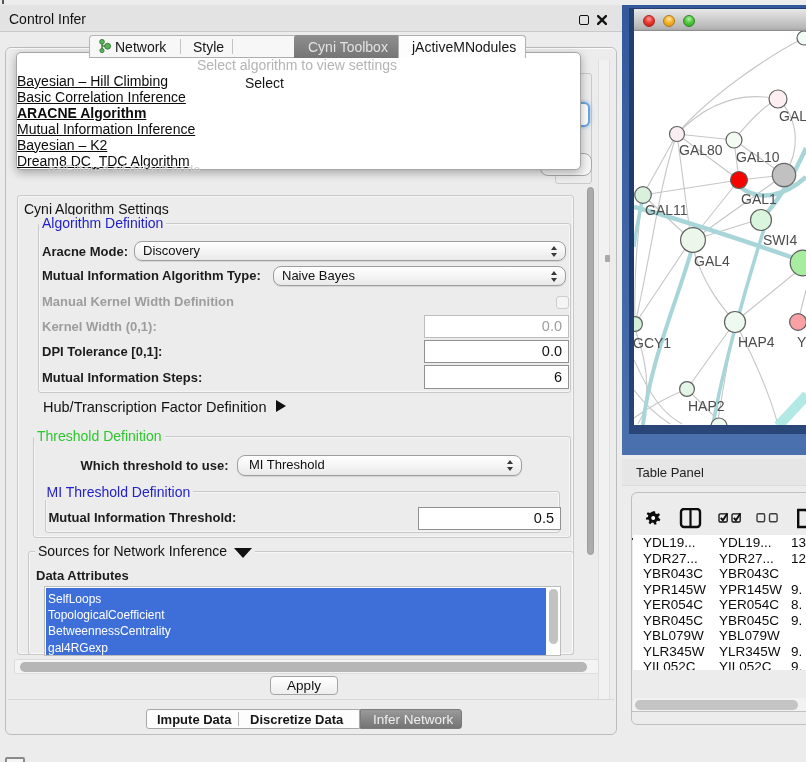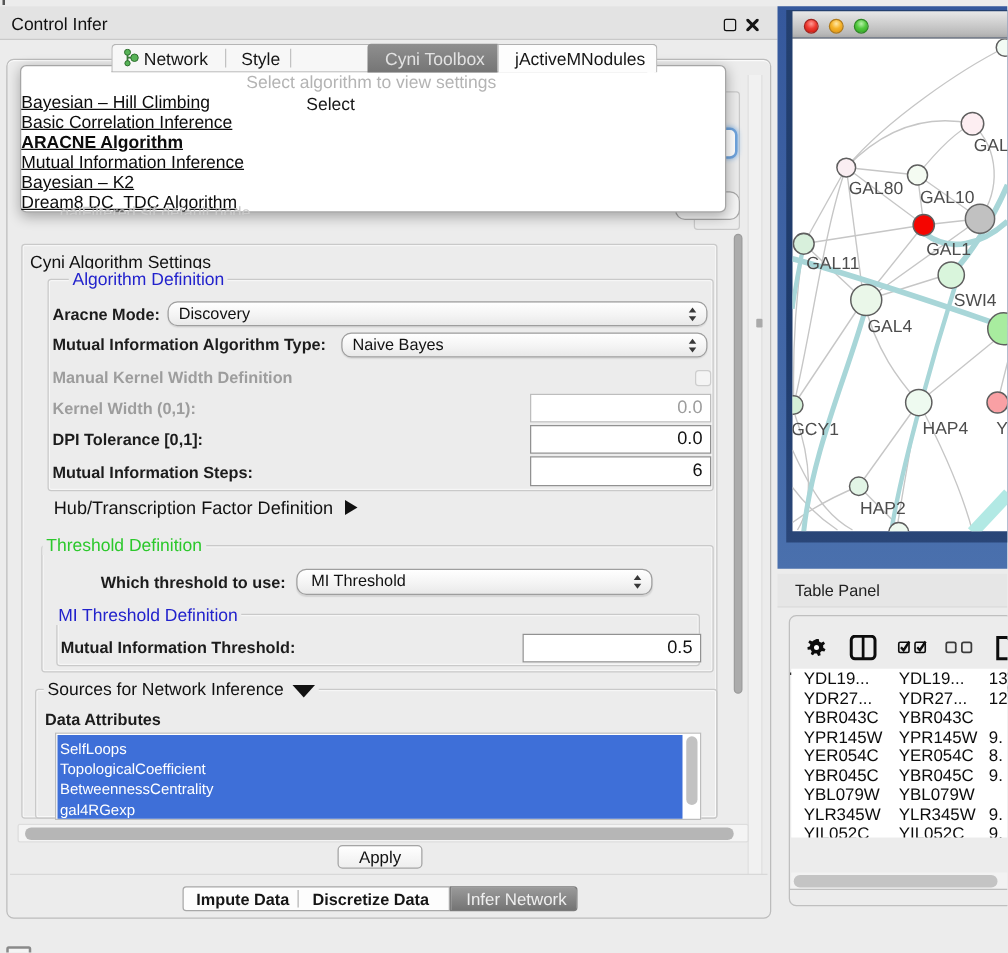--- a/index.html
+++ b/index.html
@@ -54,21 +54,21 @@
 <div class="abs" style="left:555px;top:73px;width:37px;height:111px;border:1px solid #c9c9c9;border-radius:3px;"></div>
 <div class="abs" style="left:540px;top:102px;width:50px;height:25px;background:#fff;border:2px solid #6fa3dc;border-radius:6px;box-shadow:0 0 4px #85b4e4;"></div>
 <div class="abs" style="left:540px;top:153px;width:52px;height:23px;background:#f5f5f5;border:1px solid #a8a8a8;border-radius:8px;"></div>
 
 <div class="abs" style="left:598px;top:60px;width:12px;height:640px;background:#f1f1f1;border-left:1px solid #dedede;border-right:1px solid #dedede;"></div>
 
 <div class="groupbox" style="left:17px;top:195px;width:557px;height:460px;"></div>
 <div class="gtitle" style="left:21px;top:188.5px;color:#111;margin-top:12px;">Cyni Algorithm Settings</div>
 
 <div class="groupbox" style="left:38px;top:223px;width:533px;height:170px;"></div>
-<div class="gtitle" style="left:39px;top:215px;color:#2222cc;margin-left:16px;">Algorithm Definition</div>
+<div class="gtitle" style="left:39px;top:215px;color:#2222cc;">Algorithm Definition</div>
 
 <div class="abs blabel" style="left:42px;top:243.5px;">Aracne Mode:</div>
 <div class="combo" style="left:134px;top:241px;width:432px;height:20px;">Discovery<span class="arr"></span></div>
 <div class="abs blabel" style="left:42px;top:268px;">Mutual Information Algorithm Type:</div>
 <div class="combo" style="left:273px;top:266px;width:293px;height:20px;">Naive Bayes<span class="arr"></span></div>
 <div class="abs glabel" style="left:42px;top:293.5px;">Manual Kernel Width Definition</div>
 <div class="abs" style="left:556px;top:296px;width:13px;height:13px;background:#f4f4f4;border:1px solid #cdcdcd;border-radius:3px;"></div>
 <div class="abs glabel" style="left:42px;top:319px;">Kernel Width (0,1):</div>
 <div class="field dis" style="left:424px;top:315px;width:145px;height:23px;line-height:21px;">0.0</div>
 <div class="abs blabel" style="left:42px;top:344px;">DPI Tolerance [0,1]:</div>

